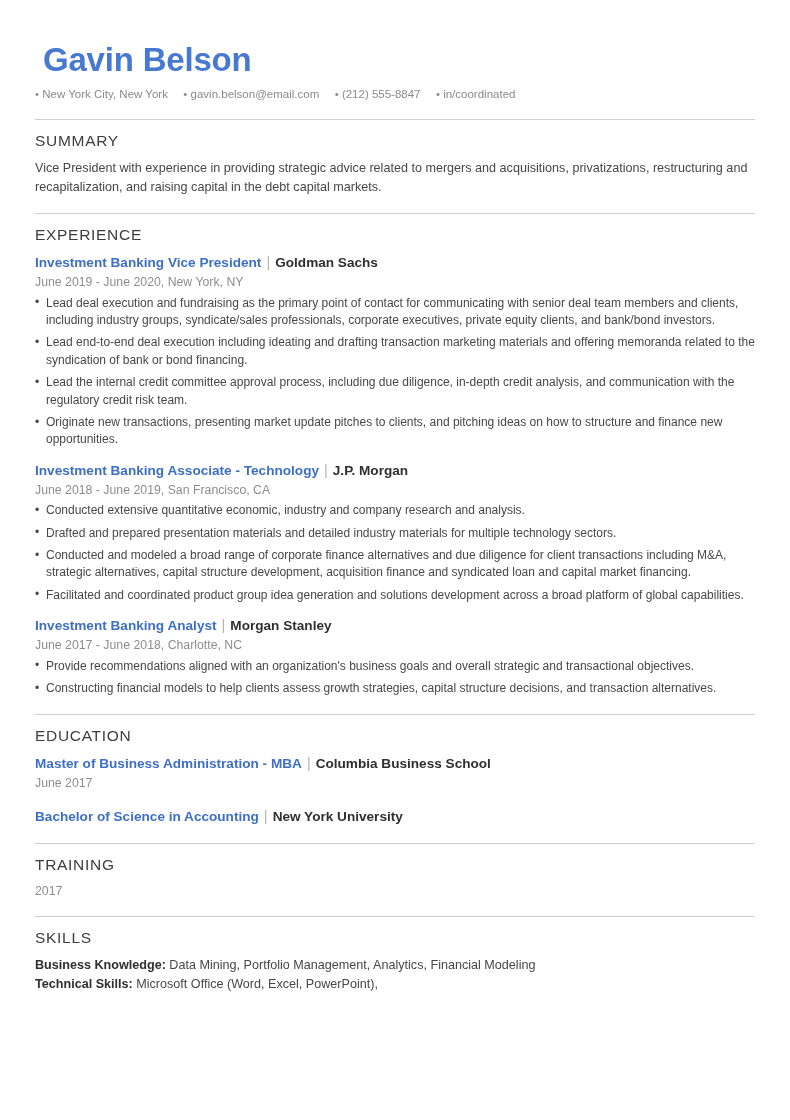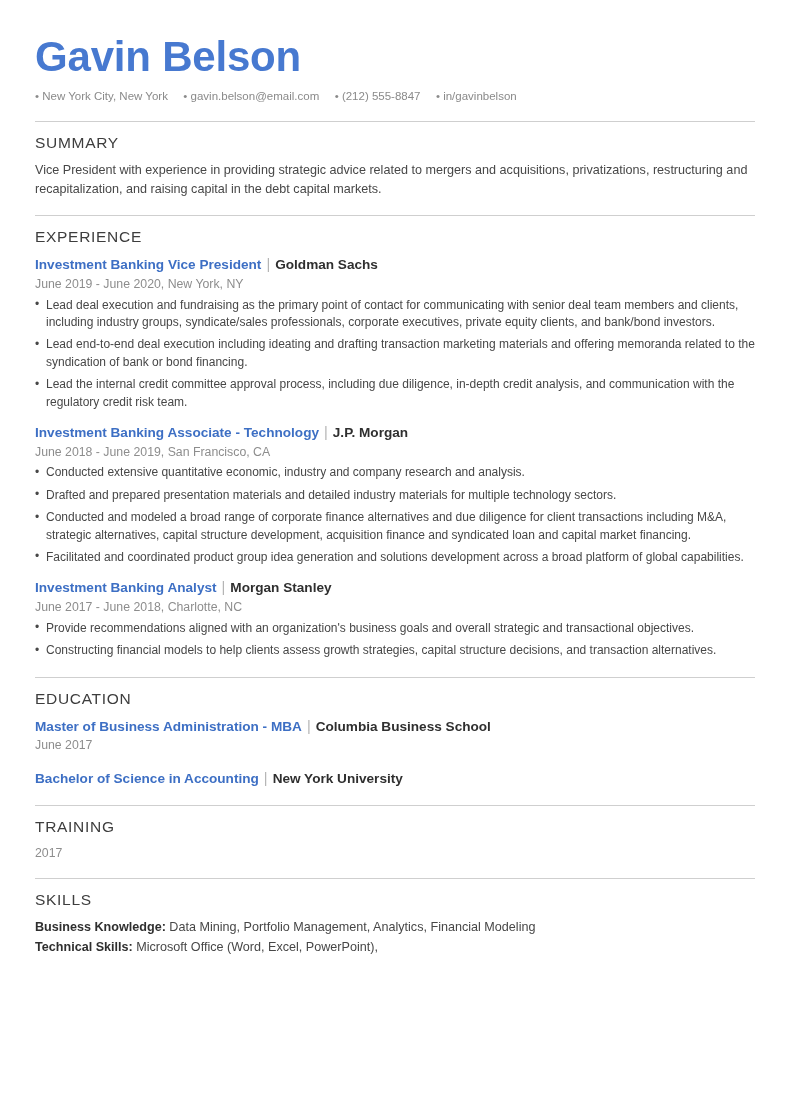--- a/index.html
+++ b/index.html
@@ -22,26 +22,26 @@
     background: #ffffff;
     position: relative;
     overflow: hidden;
   }
 
   
   .header {
     padding-top: 34px;
   }
   .name {
-    font-size: 42px;
+    font-size: 33px;
     font-weight: bold;
     color: #4779d0;
     letter-spacing: -0.2px;
     line-height: 1.1;
-    margin: 0;
+    margin: 8px;
   }
   .contact-line {
     margin-top: 9px;
     font-size: 11.5px;
     color: #8a8a8a;
     line-height: 1.3;
     white-space: nowrap;
   }
   .contact-item {
     display: inline;
@@ -165,21 +165,21 @@
       <span class="contact-bullet">•</span>
       <span class="contact-item">New York City, New York</span>
       <span class="contact-gap"></span>
       <span class="contact-bullet">•</span>
       <span class="contact-item">gavin.belson@email.com</span>
       <span class="contact-gap"></span>
       <span class="contact-bullet">•</span>
       <span class="contact-item">(212) 555-8847</span>
       <span class="contact-gap"></span>
       <span class="contact-bullet">•</span>
-      <span class="contact-item">in/gavinbelson</span>
+      <span class="contact-item">in/coordinated</span>
     </div>
   </div>
 
   <div class="section">
     <div class="rule"></div>
     <div class="section-title">SUMMARY</div>
     <p class="summary-text">Vice President with experience in providing strategic advice related to mergers and acquisitions, privatizations, restructuring and recapitalization, and raising capital in the debt capital markets.</p>
   </div>
 
   <div class="section exp-section">
@@ -188,20 +188,21 @@
 
     <div class="entry">
       <div class="entry-head">
         <span class="entry-title">Investment Banking Vice President</span><span class="entry-sep">|</span><span class="entry-org">Goldman Sachs</span>
       </div>
       <div class="entry-meta">June 2019 - June 2020, New York, NY</div>
       <ul class="bullets">
         <li>Lead deal execution and fundraising as the primary point of contact for communicating with senior deal team members and clients, including industry groups, syndicate/sales professionals, corporate executives, private equity clients, and bank/bond investors.</li>
         <li>Lead end-to-end deal execution including ideating and drafting transaction marketing materials and offering memoranda related to the syndication of bank or bond financing.</li>
         <li>Lead the internal credit committee approval process, including due diligence, in-depth credit analysis, and communication with the regulatory credit risk team.</li>
+        <li>Originate new transactions, presenting market update pitches to clients, and pitching ideas on how to structure and finance new opportunities.</li>
       </ul>
     </div>
 
     <div class="entry">
       <div class="entry-head">
         <span class="entry-title">Investment Banking Associate - Technology</span><span class="entry-sep">|</span><span class="entry-org">J.P. Morgan</span>
       </div>
       <div class="entry-meta">June 2018 - June 2019, San Francisco, CA</div>
       <ul class="bullets">
         <li>Conducted extensive quantitative economic, industry and company research and analysis.</li>

